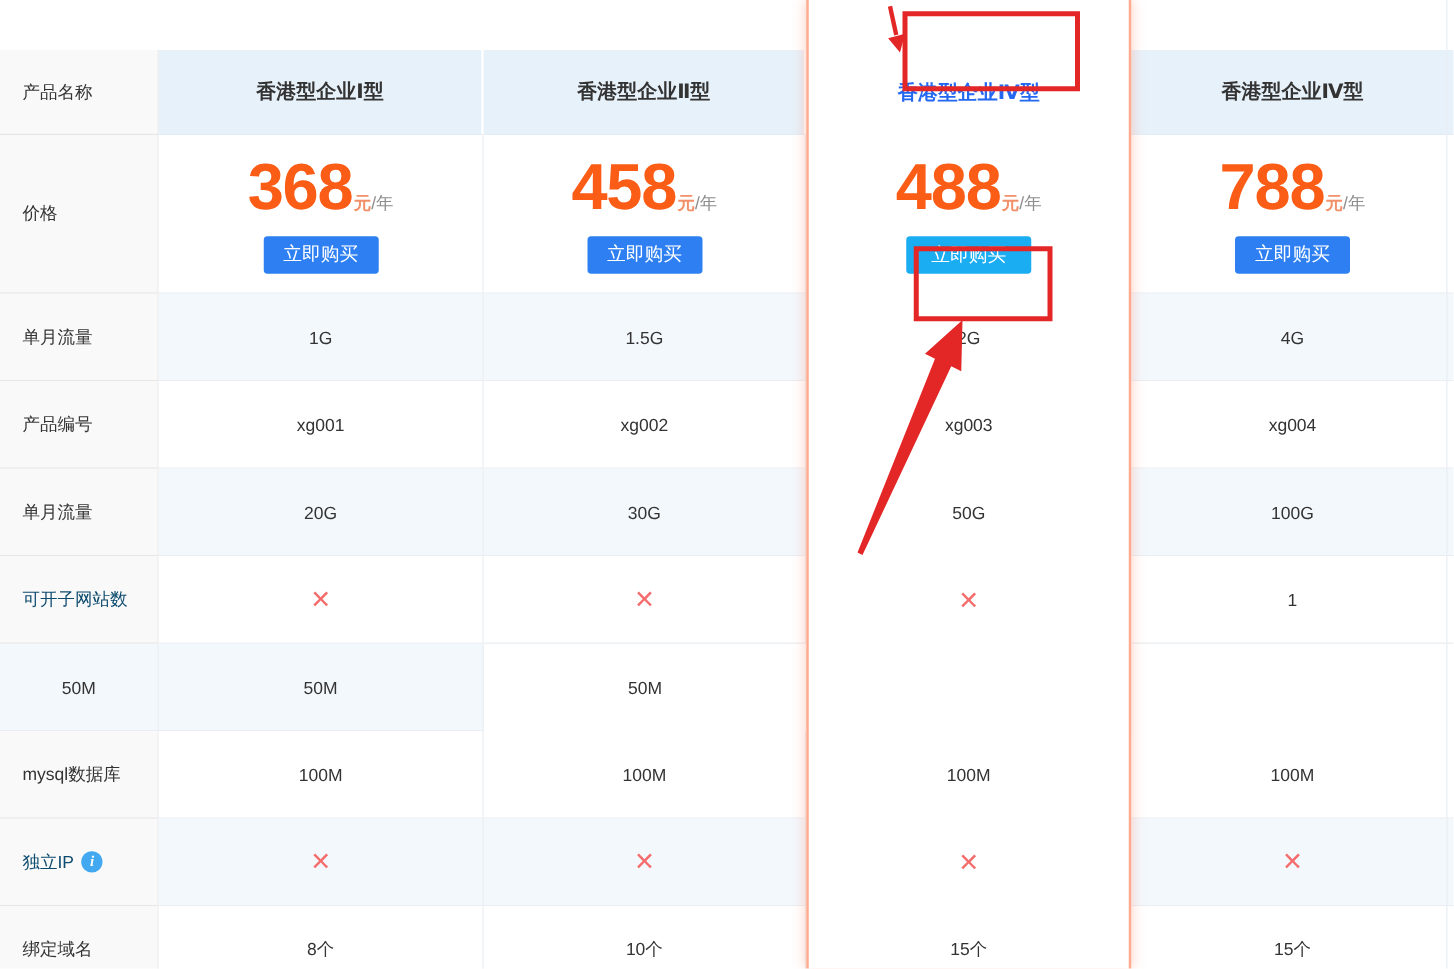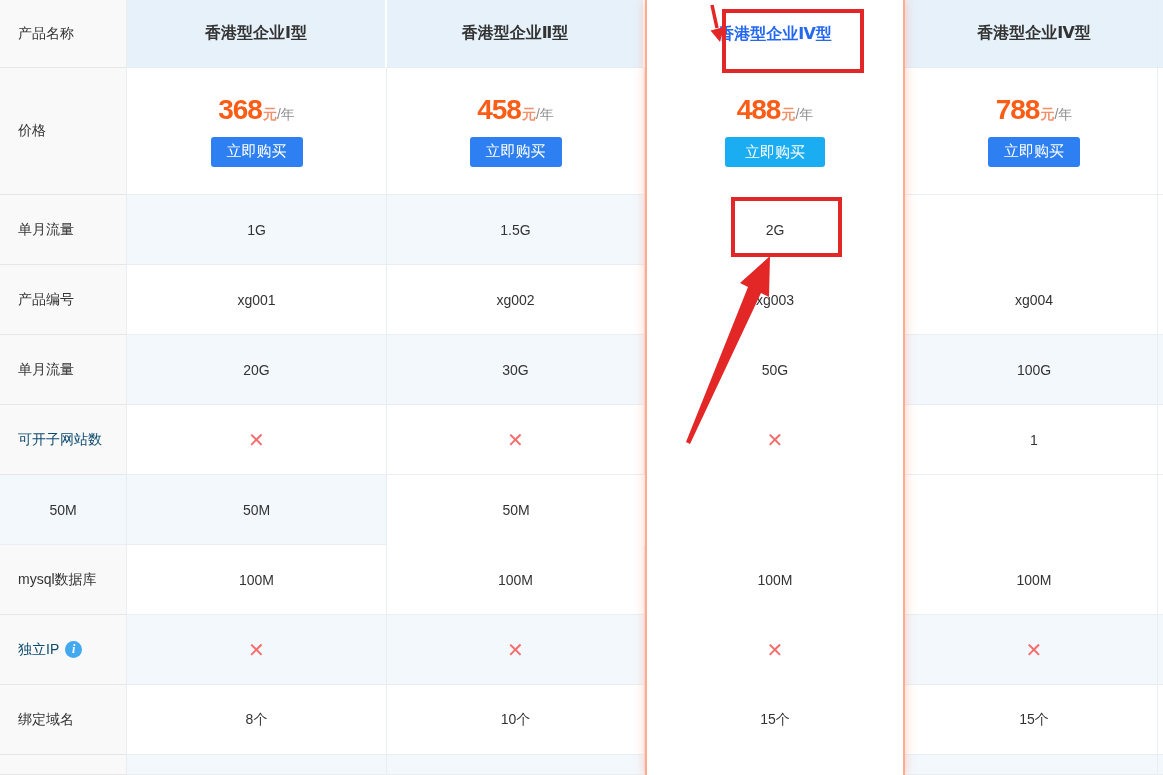--- a/index.html
+++ b/index.html
@@ -1,21 +1,21 @@
 <!DOCTYPE html>
 <html><head>
 <meta charset="utf-8">
 <style>
   html,body{margin:0;padding:0;background:#fff;}
   .stage{
     position:relative;width:1163px;height:775px;overflow:hidden;background:#fff;
     font-family:"Liberation Sans","DejaVu Sans",sans-serif;color:#333;
   }
   .row{display:grid;grid-template-columns:127px 260px 258px 260px 258px;}
-  .r-header{height:68px;}
+  .r-header{height:68px;margin-top:40px;}
   .r-price{height:127px;}
   .r-val{height:70px;}
   .r-partial{height:20px;}
   .cell{
     display:flex;align-items:center;justify-content:center;
     font-size:14px;color:#333;box-sizing:border-box;background:#fff;
     border-bottom:1px solid #eaeef2;border-right:1px solid #e8edf2;
   }
   .cell:last-child{border-right:none;}
   .lbl{
@@ -23,21 +23,21 @@
     border-right:1px solid #ececec;border-bottom:1px solid #e6e6e6;font-size:14px;
   }
   .hdr{background:#e7f1fa;font-weight:bold;font-size:16px;border-right:2px solid #fff;border-bottom:1px solid #e3edf6;}
   .alt-row .cell:not(.lbl):not(.hl){background:#f3f8fd;}
   .hl{background:transparent !important;border:none !important;position:relative;z-index:6;}
   .cross{color:#f56c6c;font-size:20px;font-weight:bold;}
   .link{color:#0c4a6e;cursor:pointer;}
   .hl-title{color:#2468f2;font-weight:bold;cursor:pointer;}
   .price-cell{flex-direction:column;justify-content:center;gap:13px;}
   .price-line{display:flex;align-items:baseline;line-height:1;}
-  .price-num{font-size:28px;font-weight:bold;color:#fb5c16;letter-spacing:-1px;}
+  .price-num{font-size:52px;font-weight:bold;color:#fb5c16;letter-spacing:-1px;}
   .price-unit{font-size:14px;font-weight:bold;color:#f2906a;margin-left:1px;}
   .price-per{font-size:14px;color:#8d8d8d;}
   .buy-btn{
     width:92px;height:30px;background:#2e80f2;color:#fff;font-size:15px;
     border:none;border-radius:3px;cursor:pointer;font-family:inherit;
   }
   .hl .buy-btn{background:#1badf2;width:100px;}
   .card{
     position:absolute;left:645px;top:0;width:260px;height:775px;box-sizing:border-box;
     background:#fff;border-left:2px solid #ffab8f;border-right:2px solid #ffab8f;
@@ -128,20 +128,23 @@
         </div>
         <div class="cell">
           <span>1G</span>
         </div>
         <div class="cell">
           <span>1.5G</span>
         </div>
         <div class="cell hl">
           <span>2G</span>
         </div>
+        <div class="cell" style="border-right: none;">
+          <span>4G</span>
+        </div>
       </div>
       <div class="row r-val">
         <div class="cell lbl">
           <span>产品编号</span>
         </div>
         <div class="cell">
           <span>xg001</span>
         </div>
         <div class="cell">
           <span>xg002</span>

